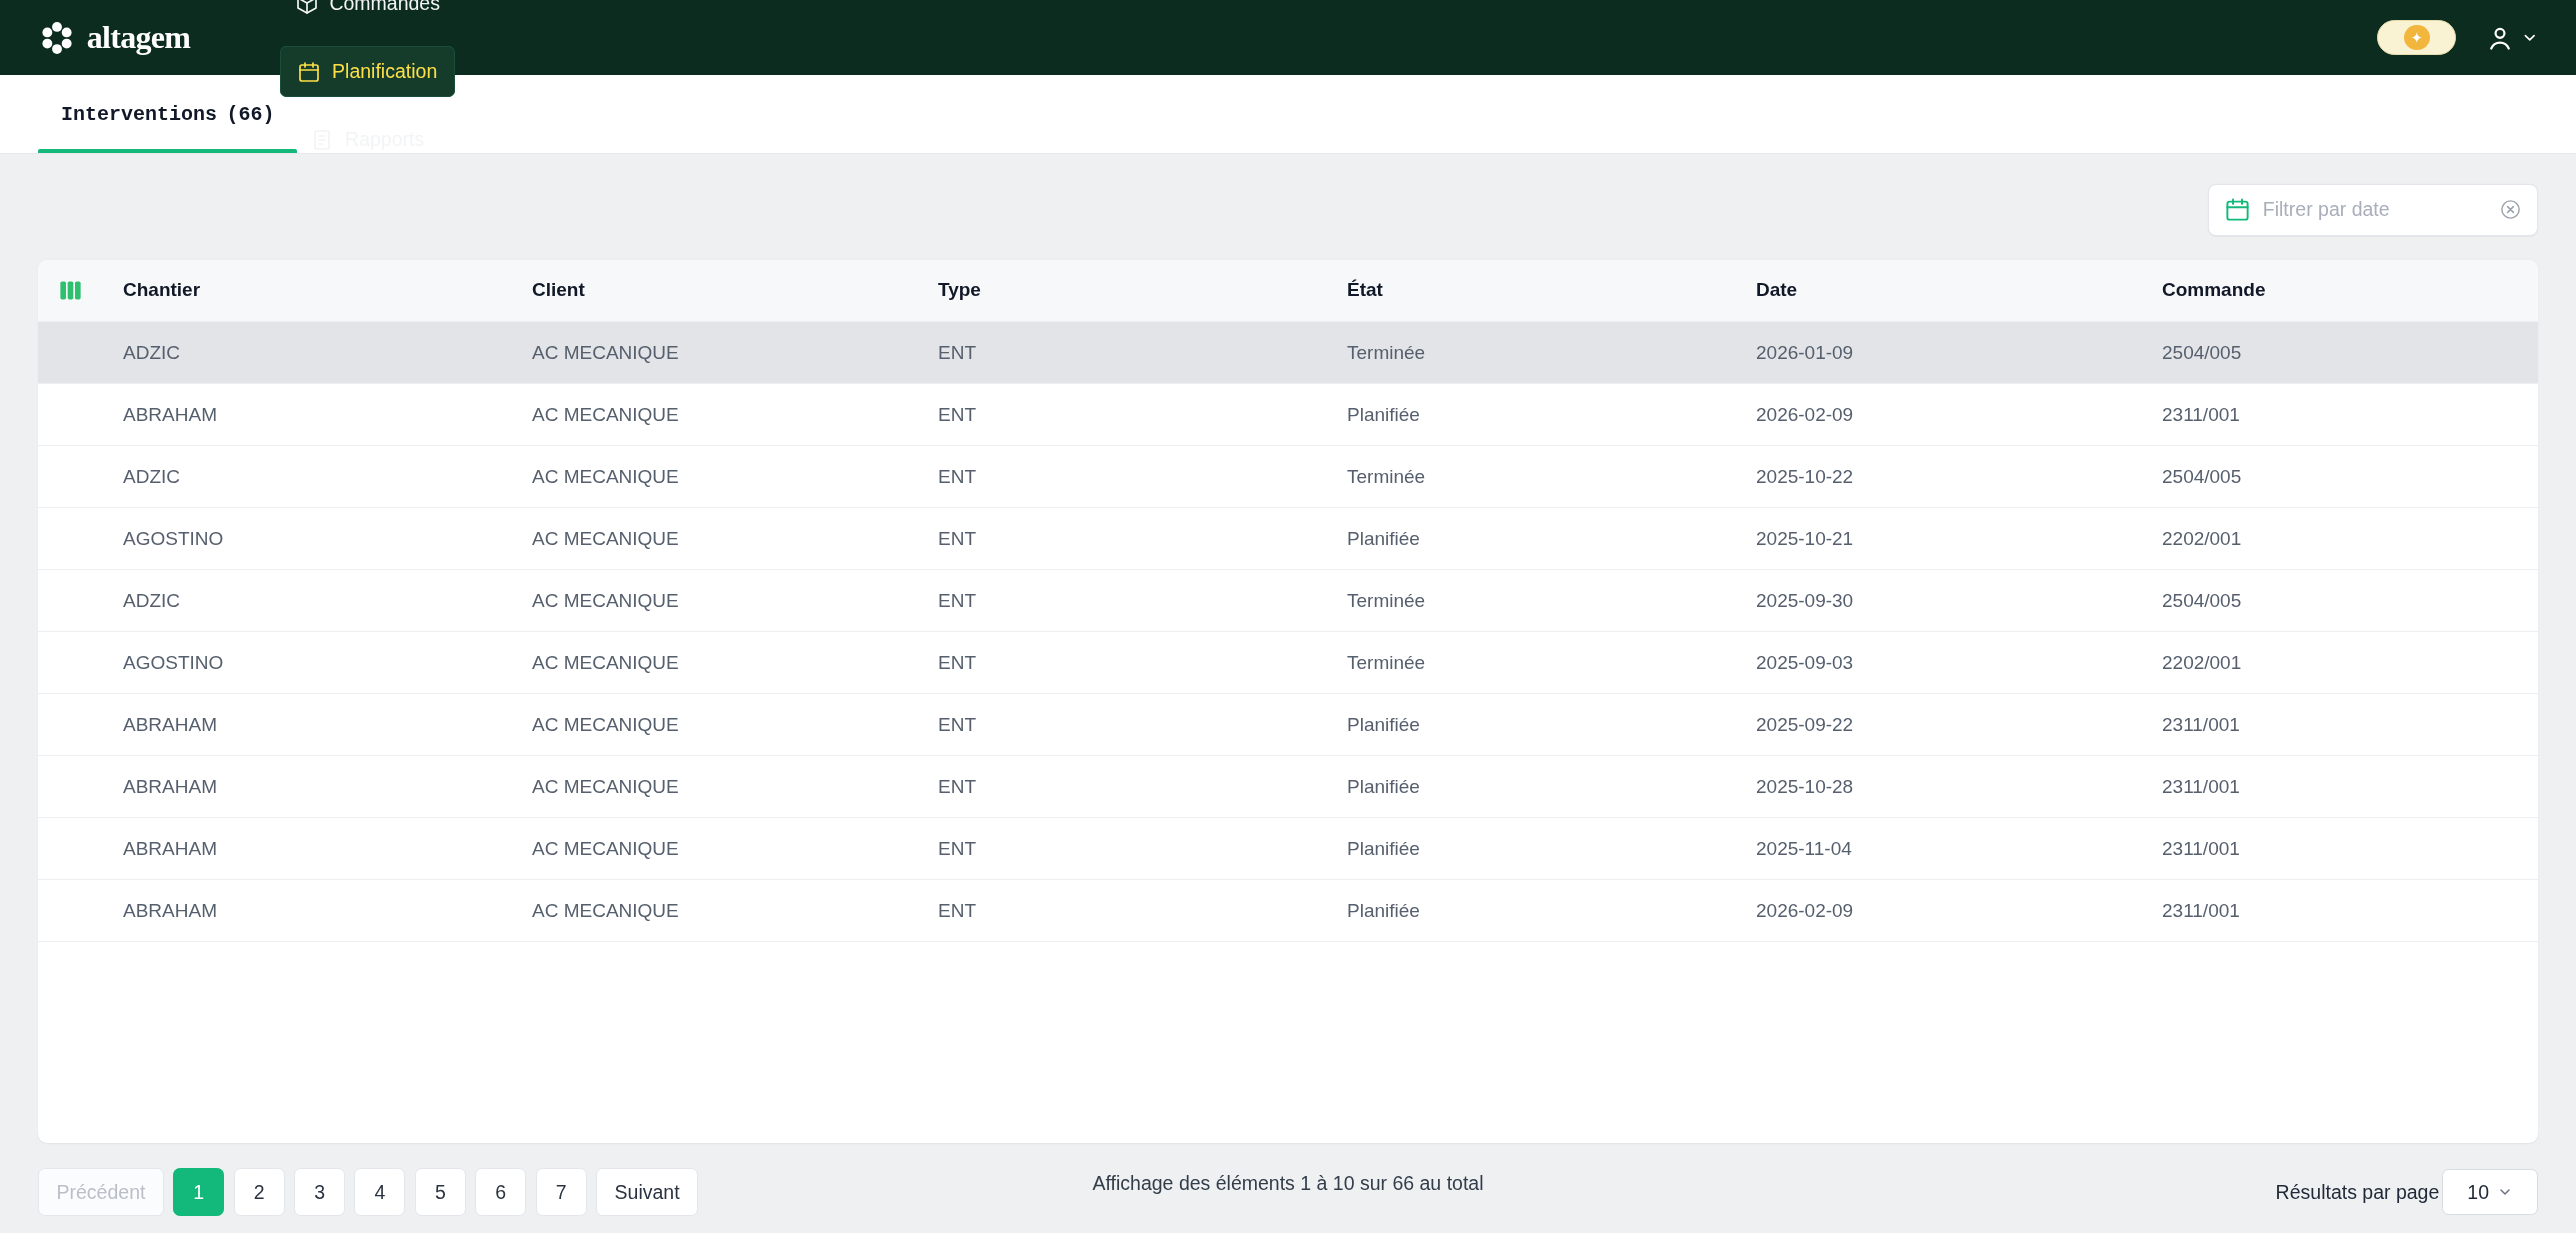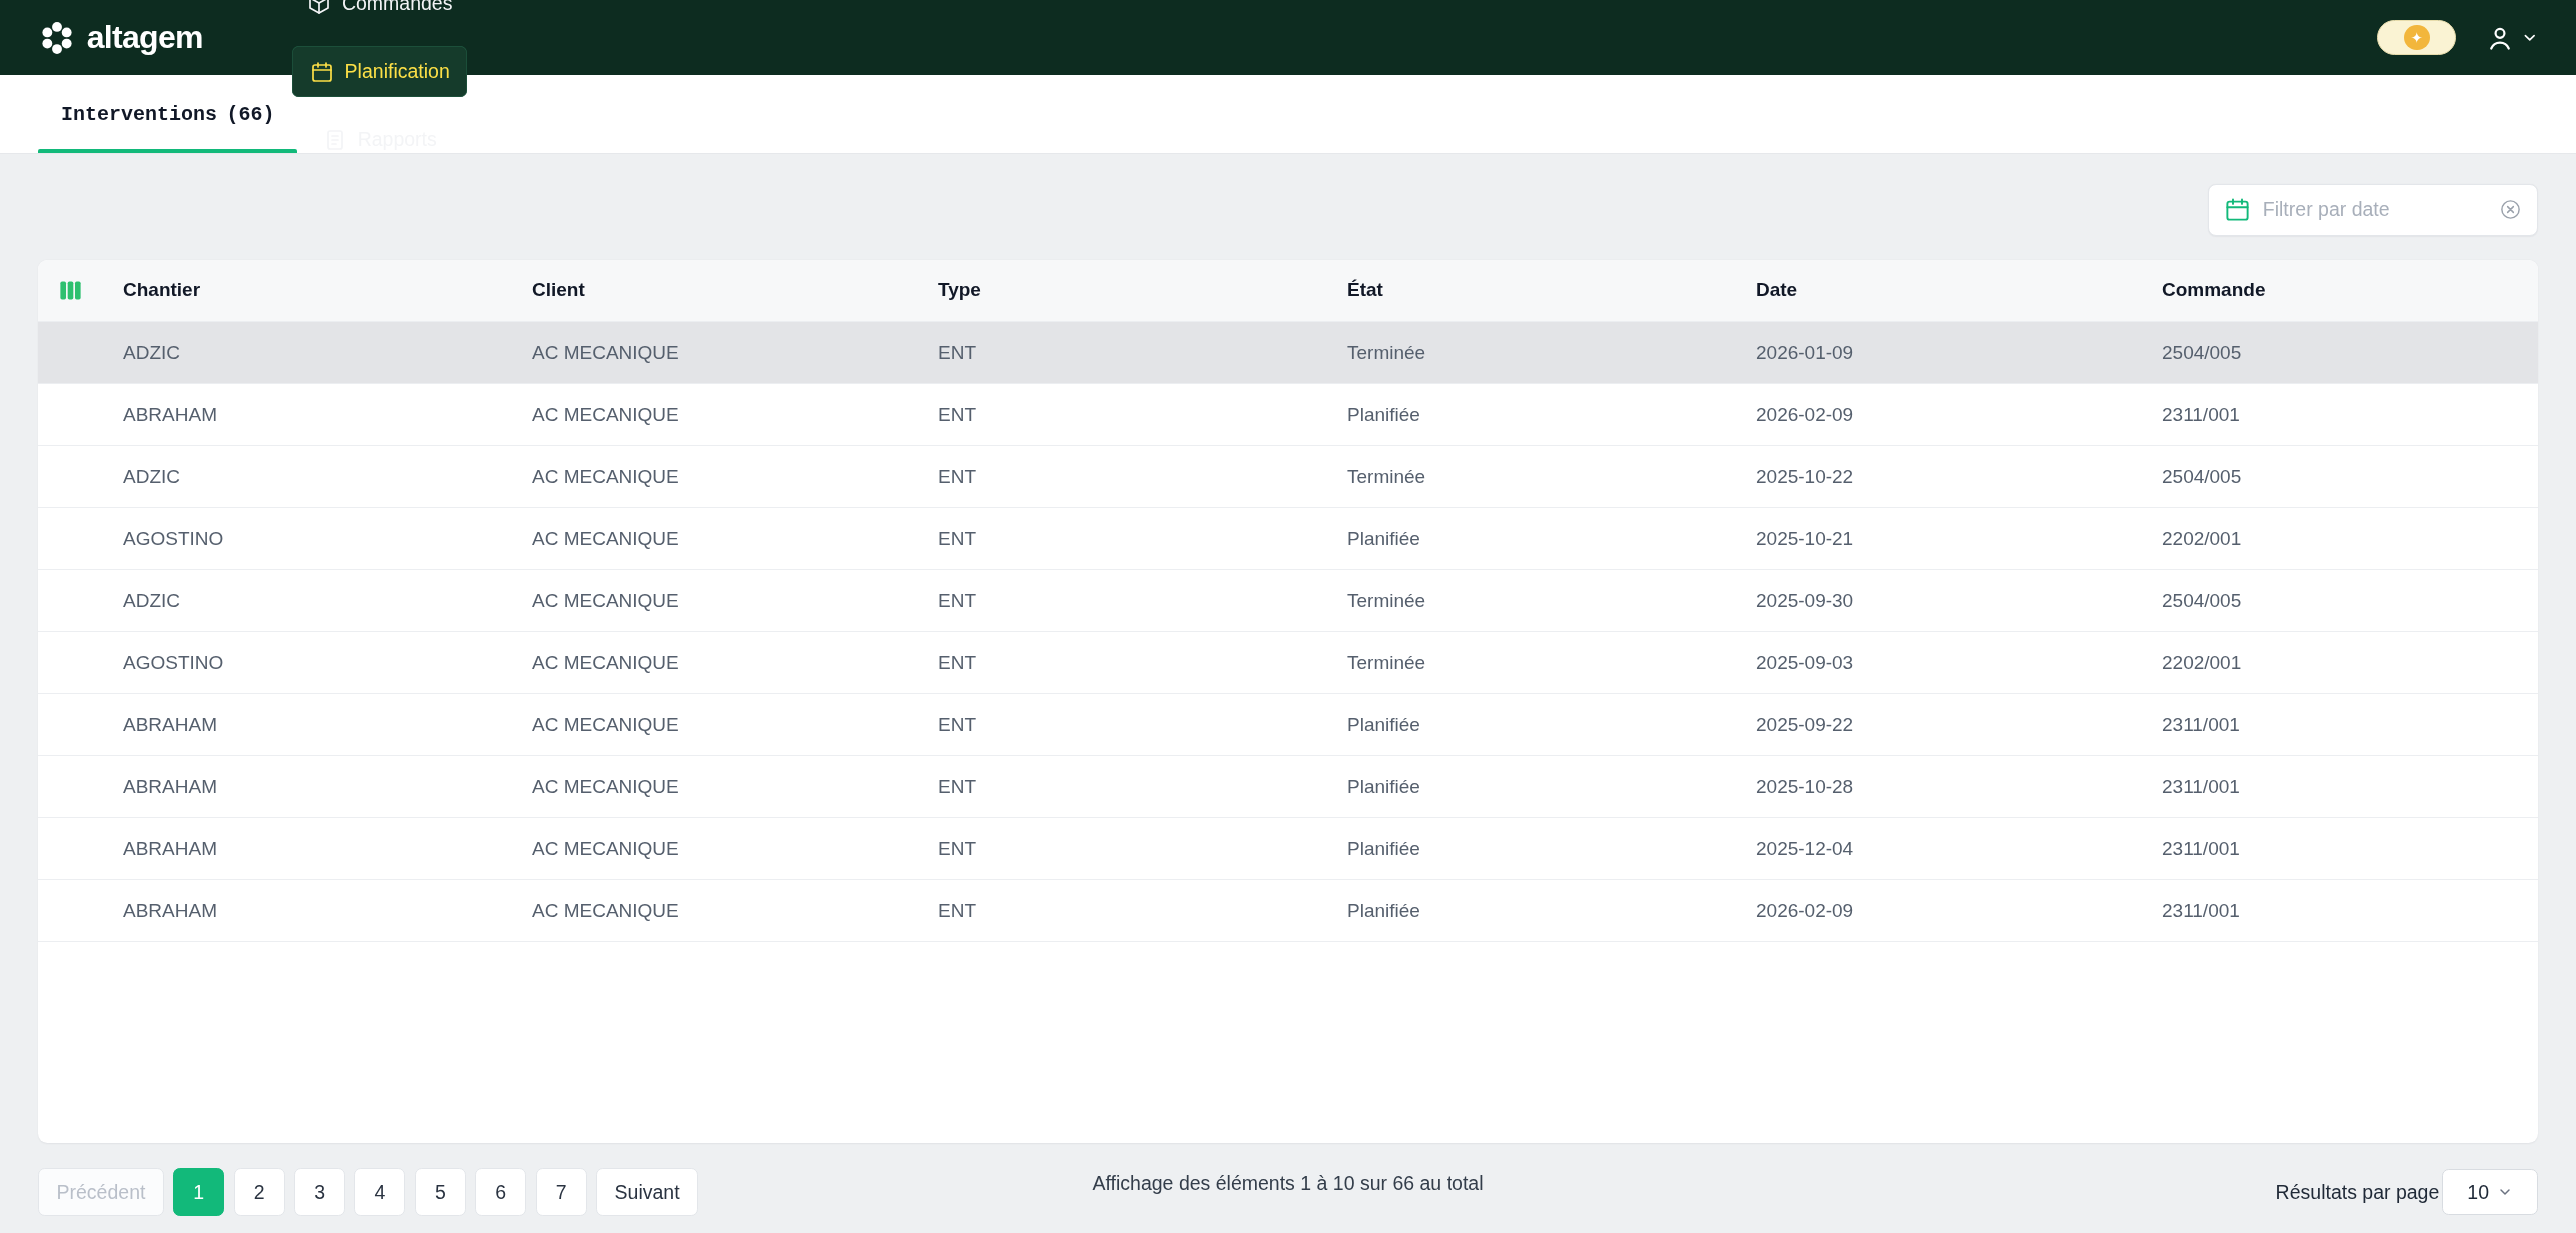--- a/index.html
+++ b/index.html
@@ -14,21 +14,21 @@
 
   
   .header {
     height: 75px;
     background: #0d2c20;
     display: flex;
     align-items: center;
     padding: 0 38px;
     color: #fff;
   }
-  .brand { display: flex; align-items: center; gap: 10.7px; cursor: pointer; }
+  .brand { display: flex; align-items: center; gap: 10.7px; cursor: pointer; font-family: Liberation Serif, serif; }
   .brand-icon svg { width: 38px; height: 38px; display: block; }
   .brand-text { font-size: 32px; font-weight: 700; letter-spacing: -0.7px; }
   .nav { display: flex; align-items: center; gap: 17.5px; margin-left: 87px; flex-direction: column; }
   .nav-item {
     display: flex; align-items: center; gap: 10.7px;
     font-size: 19.5px; color: #f3f4f6;
     padding: 13.4px 17.5px; border-radius: 6.7px; cursor: pointer;
   }
   .nav-item .nav-icon svg { width: 24px; height: 24px; display: block; }
   .nav-item.active {
@@ -345,21 +345,21 @@
     <td>Planifiée</td>
     <td>2025-10-28</td>
     <td>2311/001</td>
   </tr>
             <tr>
     <td class="col-icon"></td>
     <td>ABRAHAM</td>
     <td>AC MECANIQUE</td>
     <td>ENT</td>
     <td>Planifiée</td>
-    <td>2025-12-04</td>
+    <td>2025-11-04</td>
     <td>2311/001</td>
   </tr>
             <tr>
     <td class="col-icon"></td>
     <td>ABRAHAM</td>
     <td>AC MECANIQUE</td>
     <td>ENT</td>
     <td>Planifiée</td>
     <td>2026-02-09</td>
     <td>2311/001</td>

